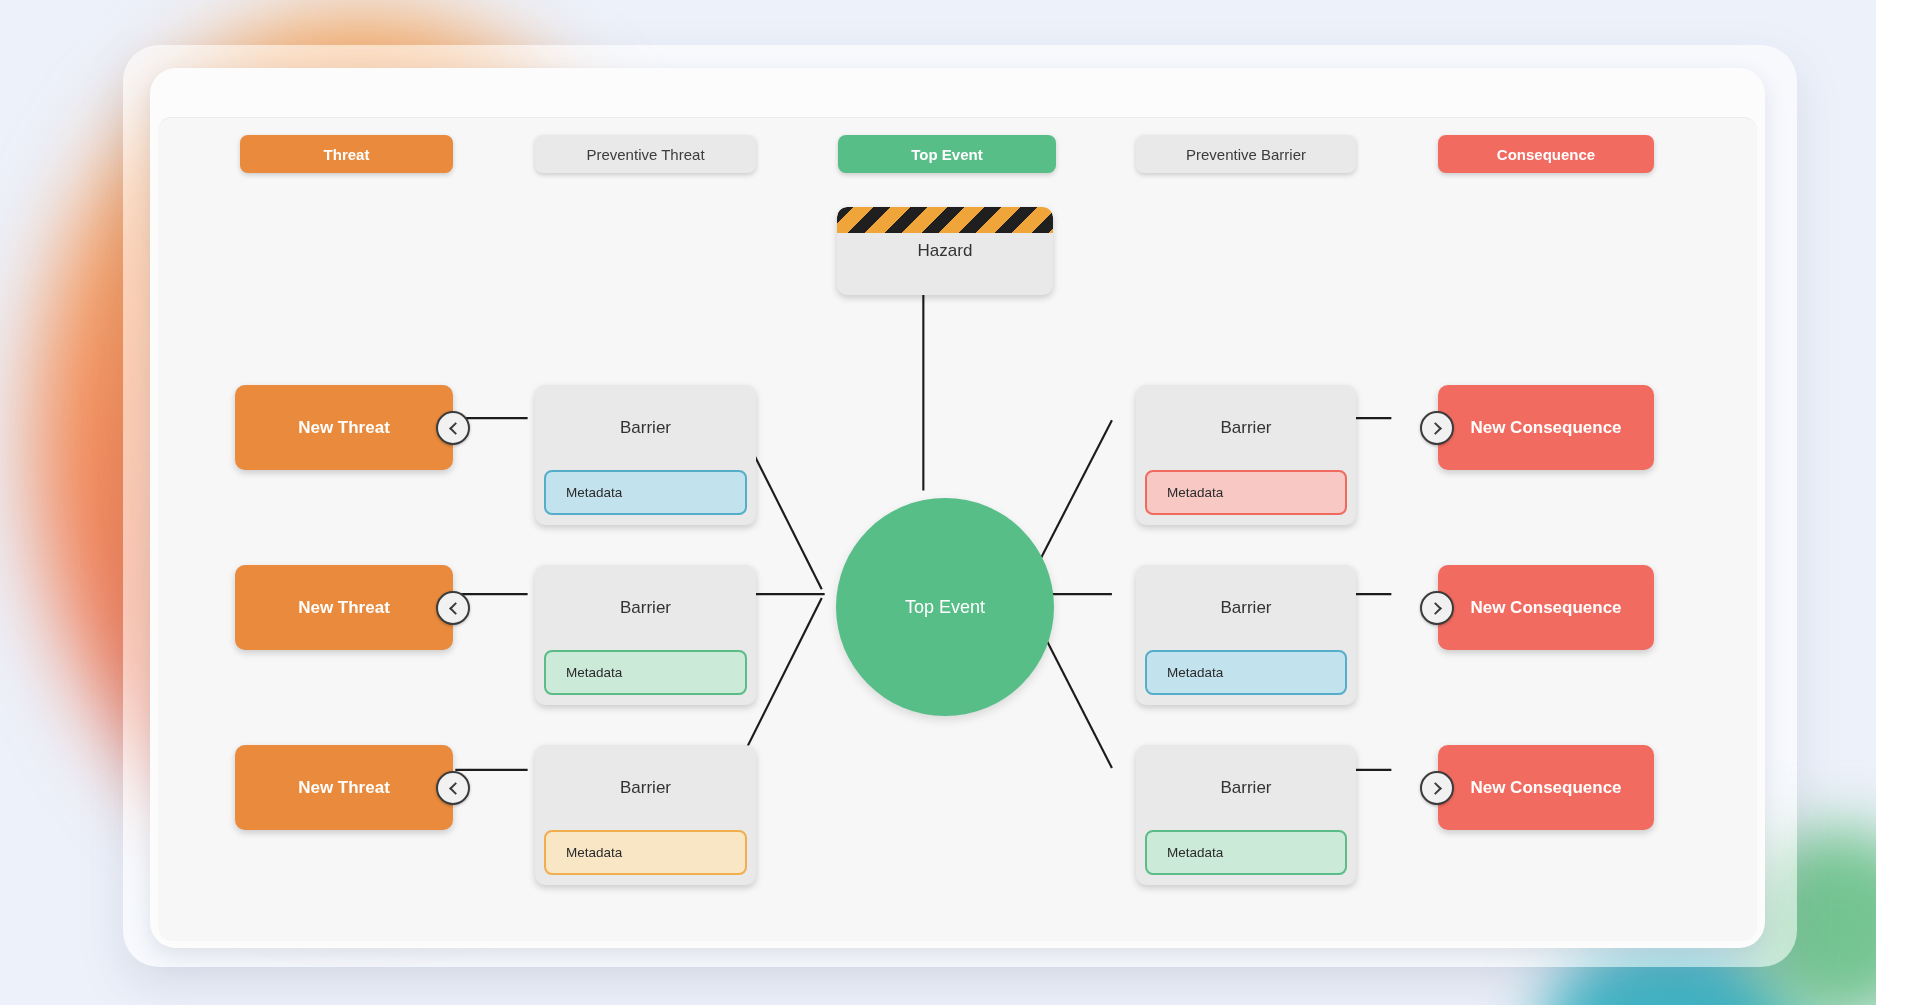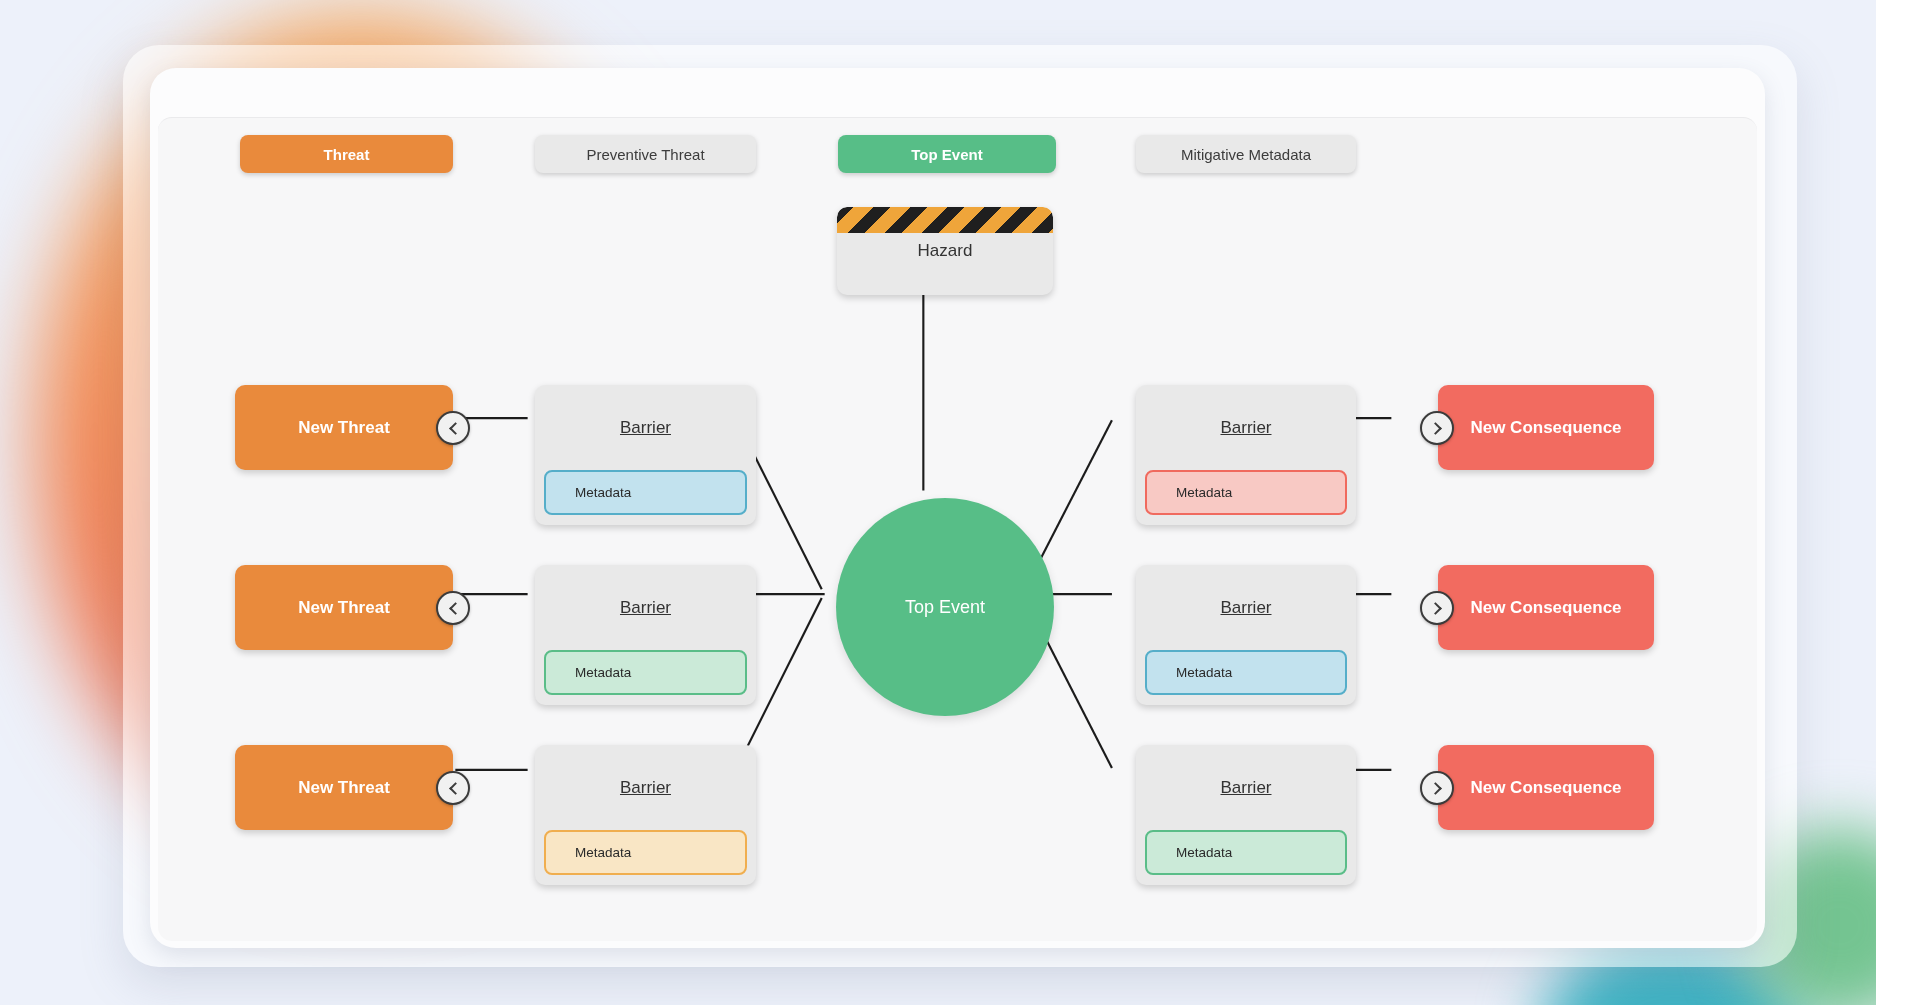--- a/index.html
+++ b/index.html
@@ -39,23 +39,23 @@
     display:flex; align-items:center; justify-content:center; font-size:17px; z-index:2; cursor:pointer; }
   .node.colored { color:#ffffff; font-weight:600; }
   .node.gray { color:#333333; font-weight:400; }
 
   .hazard { flex-direction:column; overflow:hidden; }
   .hazard-stripe { position:absolute; top:0; left:0; right:0; height:26px; border-radius:10px 10px 0 0;
     background:repeating-linear-gradient(135deg, var(--hz-b) 0 12px, var(--hz-a) 12px 26px); }
   .hazard-label { flex:1; display:flex; align-items:center; }
 
   .barrier-title { position:absolute; top:0; left:0; right:0; height:85px; display:flex;
-    align-items:center; justify-content:center;text-decoration:underline; }
+    align-items:center; justify-content:center; }
   .metadata { position:absolute; left:9px; right:9px; bottom:10px; height:45px; border:2px solid;
-    border-radius:8px; display:flex; align-items:center; padding-left:29px; font-size:13.5px;
+    border-radius:8px; display:flex; align-items:center; padding-left:20px; font-size:13.5px;
     font-weight:400; color:#2b2b2b; cursor:pointer; }
 
   .circle { position:absolute; left:836px; top:498px; width:218px; height:218px; border-radius:50%;
     display:flex; align-items:center; justify-content:center; color:#ffffff; font-size:18px;
     font-weight:500; z-index:2; box-shadow:0 4px 10px rgba(0,0,0,0.12); cursor:pointer; }
 
   
   .connector-btn { position:absolute; width:34px; height:34px; border-radius:50%; background:#f1f1f1;
     border:2px solid #3b3b3b; display:flex; align-items:center; justify-content:center; z-index:3;
     box-shadow:0 1px 3px rgba(0,0,0,0.25); cursor:pointer; }
@@ -72,21 +72,22 @@
   <div class="blob blob-teal"></div>
   <div class="blob blob-green"></div>
 
   <div class="glass"></div>
   <div class="card"></div>
   <div class="canvas" style="background-color: rgb(247, 247, 248);"></div>
 
   <div class="chip white-text" style="left: 240px; width: 213px; background-color: rgb(233, 138, 60);">Threat</div>
   <div class="chip dark-text" style="left: 535px; width: 221px; background-color: rgb(233, 233, 233);">Preventive Threat</div>
   <div class="chip white-text" style="left: 838px; width: 218px; background-color: rgb(87, 190, 135);">Top Event</div>
-  <div class="chip dark-text" style="left: 1136px; width: 220px; background-color: rgb(233, 233, 233);">Mitigative Metadata</div>
+  <div class="chip dark-text" style="left: 1136px; width: 220px; background-color: rgb(233, 233, 233);">Preventive Barrier</div>
+  <div class="chip white-text" style="left: 1438px; width: 216px; background-color: rgb(242, 107, 96);">Consequence</div>
 
   <svg class="lines" viewBox="0 0 1920 1005">
     <path d="M945 293 L945 502"></path>
     <path d="M466 428 L540 428"></path>
     <path d="M466 608 L540 608"></path>
     <path d="M466 788 L540 788"></path>
     <path d="M754 430 L841 603"></path>
     <path d="M754 608 L844 608"></path>
     <path d="M754 786 L841 612"></path>
     <path d="M1049 603 L1138 430"></path>

